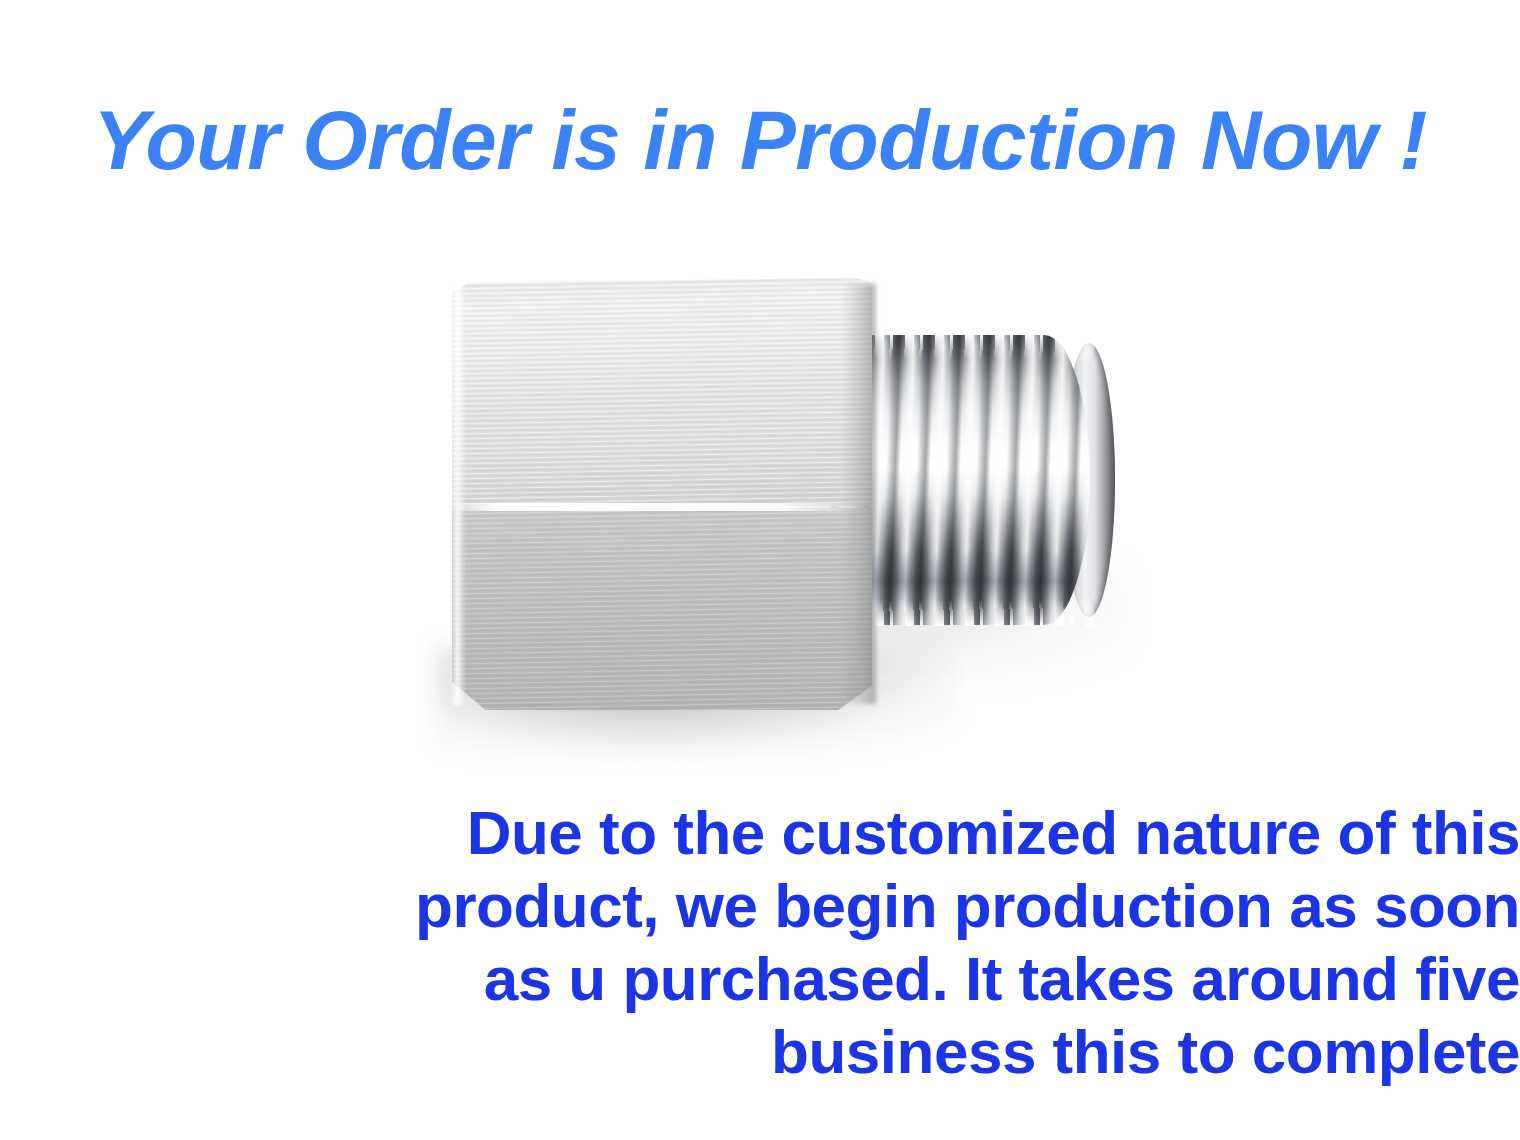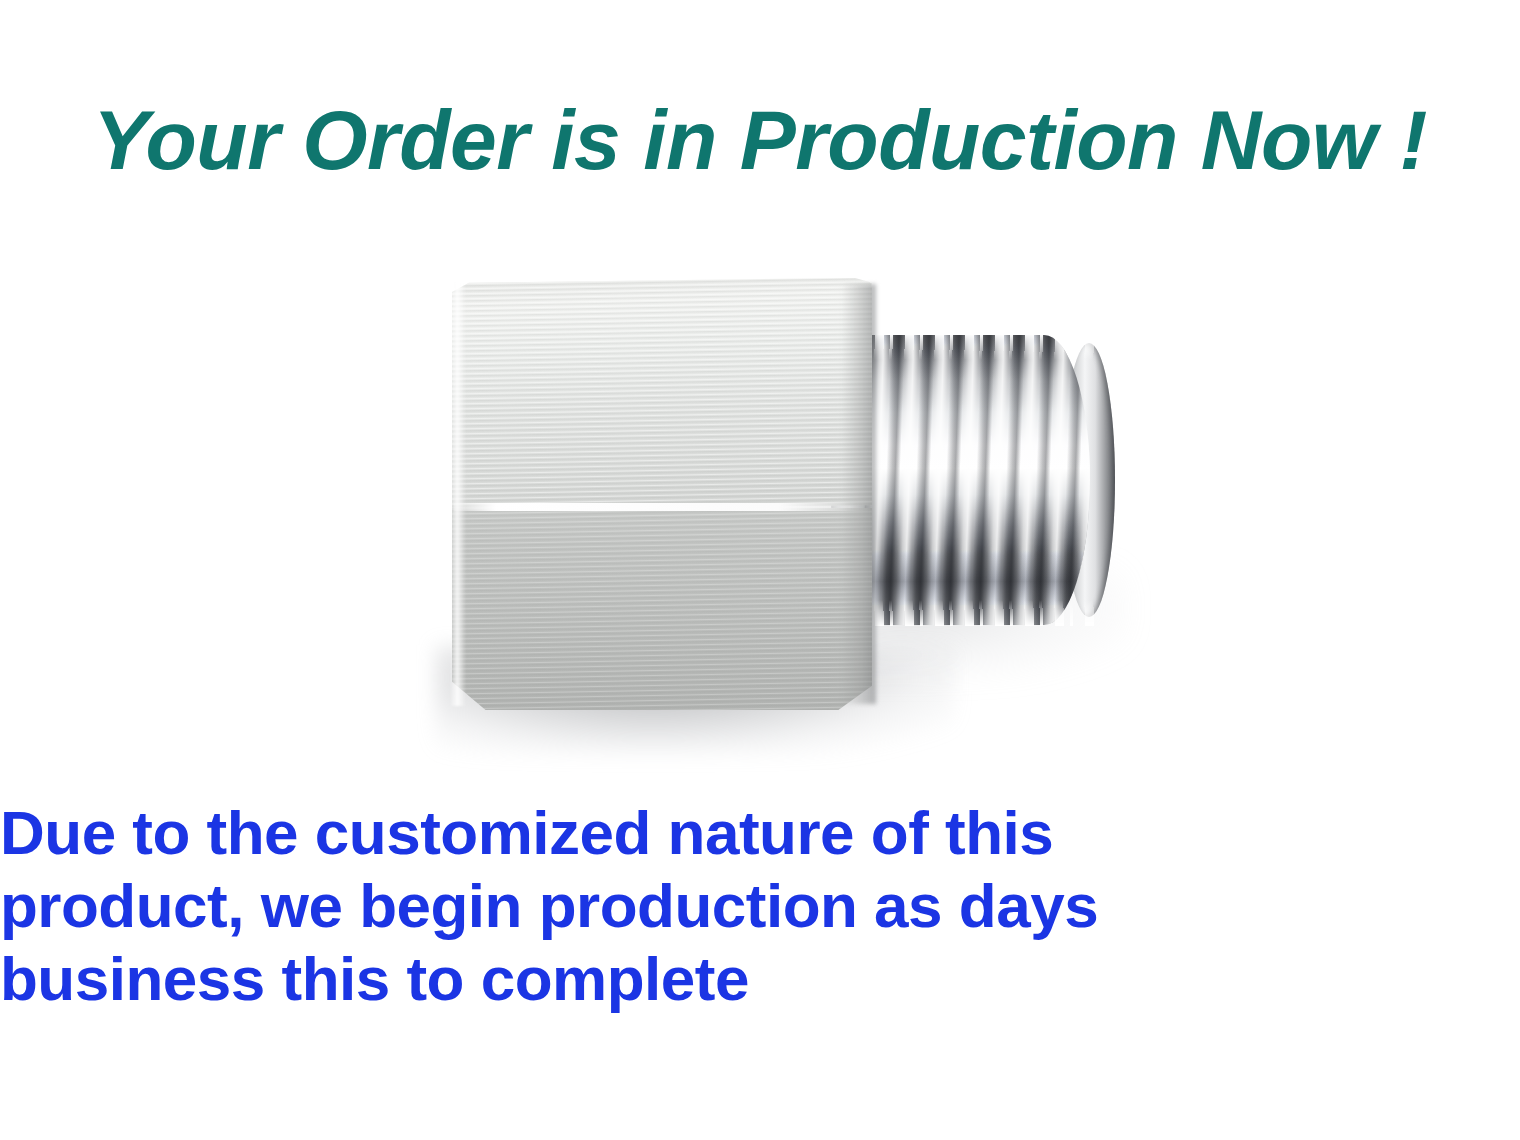--- a/index.html
+++ b/index.html
@@ -29,21 +29,21 @@
     left: 0;
     top: 92px;
     width: 1520px;
     text-align: center;
     font-family: "Liberation Sans", sans-serif;
     font-weight: bold;
     font-style: italic;
     font-size: 84px;
     line-height: 96px;
     letter-spacing: -0.5px;
-    color: #0f766e;
+    color: #3b82f6;
     white-space: nowrap;
   }
 
   
   .photo-stage {
     position: absolute;
     left: 380px;
     top: 230px;
     width: 800px;
     height: 560px;
@@ -301,21 +301,21 @@
         rgba(120,122,124,0.55) 100%);
     filter: blur(2px);
   }
 
   
   .bodycopy {
     position: absolute;
     left: 0;
     top: 796px;
     width: 1520px;
-    text-align: left;
+    text-align: right;
     color: #1b35e4;
     font-family: "Liberation Sans", sans-serif;
     font-weight: bold;
     font-size: 62px;
     line-height: 73px;
     letter-spacing: -0.5px;
   }
   .bodycopy .line {
     display: block;
     white-space: nowrap;
@@ -349,17 +349,18 @@
       <div class="hex-face-bottom"></div>
       <div class="hex-split"></div>
       <div class="hex-left-edge"></div>
       <div class="hex-right-edge"></div>
     </div>
 
   </div>
 
   <div class="bodycopy">
     <span class="line">Due to the customized nature of this</span>
-    <span class="line">product, we begin production as days</span>
+    <span class="line">product, we begin production as soon</span>
+    <span class="line">as u purchased. It takes around five</span>
     <span class="line">business this to complete</span>
   </div>
 
 </div>
 
 </body></html>

